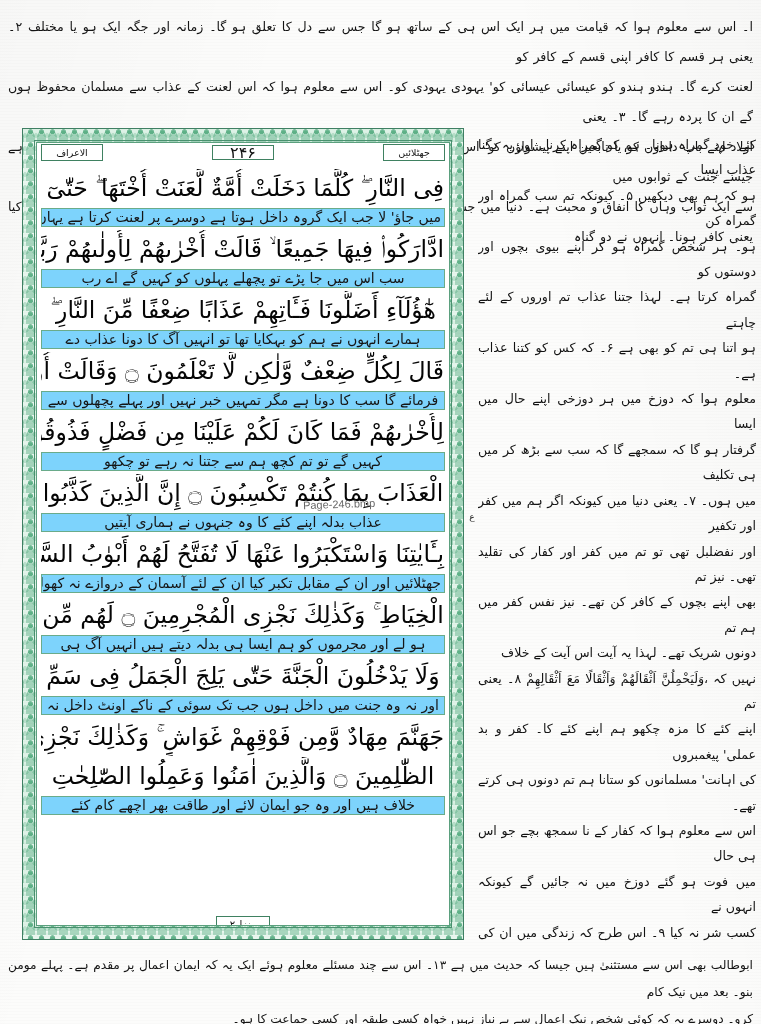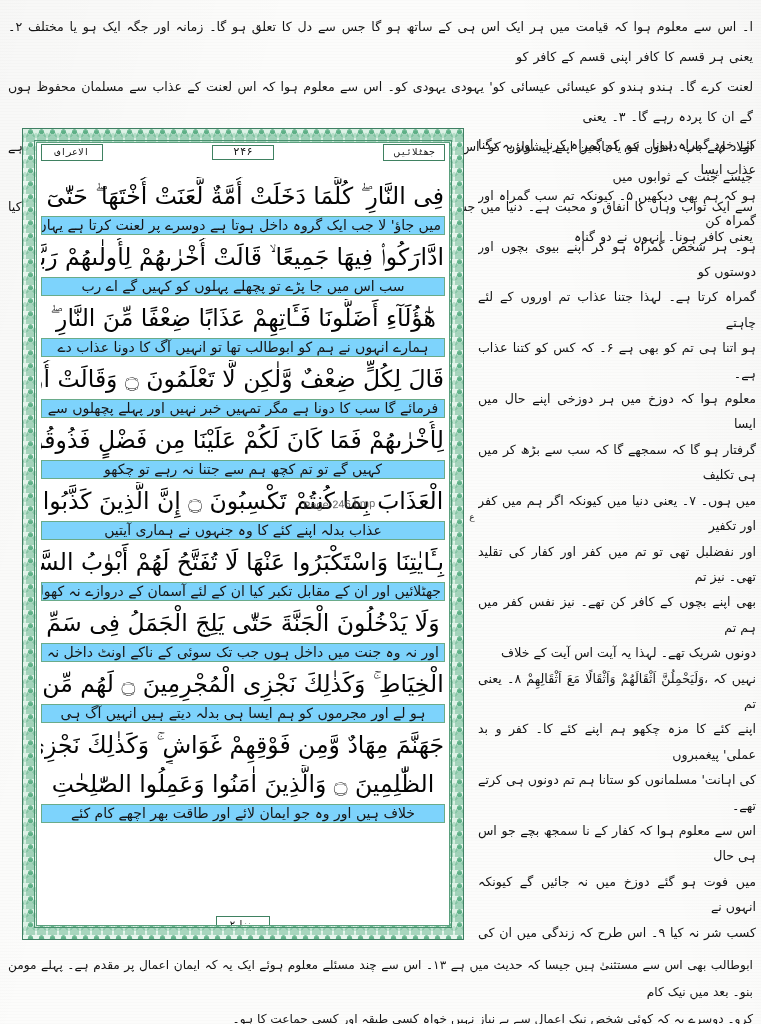--- a/index.html
+++ b/index.html
@@ -110,37 +110,36 @@
     border:1px solid #5ba07e;
     padding:3px 4px 0 4px;
     overflow:hidden;
     z-index:2;
   }
 
   
   .frame-header{
     position:relative;
     height:22px;
-    margin:-5px -6px 14px -6px;
+    margin:-5px -6px 6px -6px;
     display:flex; align-items:center; justify-content:space-between;
     padding:0 6px;
-    font-family:Liberation Mono, monospace;
   }
   .hdr-box{
     border:1px solid #3f8161;
     background:#ffffff;
     font-size:9.5px; line-height:13px;
     padding:1px 9px;
     color:#111;
     direction:rtl;
     white-space:nowrap;
     min-width:62px;
     text-align:center;
   }
-  .hdr-box.page-no{ font-size:11px; padding:0 13px; letter-spacing:1px; }
+  .hdr-box.page-no{ font-size:16px; padding:0 13px; letter-spacing:1px; }
 
   
   .ayat-block{ margin-bottom:1px; }
   .arabic-line{
     direction:rtl;
     text-align:center;
     font-family:"DejaVu Sans",sans-serif;
     font-size:23.5px;
     line-height:38px;
     color:#050505;
@@ -226,45 +225,45 @@
       <div class="ayat-block">
         <div class="arabic-line">فِى النَّارِ ۖ كُلَّمَا دَخَلَتْ أُمَّةٌ لَّعَنَتْ أُخْتَهَا ۖ حَتّٰىٓ إِذَا</div>
         <div class="urdu-line">میں جاؤ' لا جب ایک گروہ داخل ہوتا ہے دوسرے پر لعنت کرتا ہے یہاں تک کہ جب</div>
       </div>
       <div class="ayat-block">
         <div class="arabic-line">ادَّارَكُوا۟ فِيهَا جَمِيعًا ۙ قَالَتْ أُخْرٰىهُمْ لِأُولٰىهُمْ رَبَّنَا</div>
         <div class="urdu-line">سب اس میں جا پڑے تو پچھلے پہلوں کو کہیں گے اے رب</div>
       </div>
       <div class="ayat-block">
         <div class="arabic-line">هٰٓؤُلَآءِ أَضَلُّونَا فَـَٔاتِهِمْ عَذَابًا ضِعْفًا مِّنَ النَّارِ ۖ</div>
-        <div class="urdu-line">ہمارے انہوں نے ہم کو ابوطالب تھا تو انہیں آگ کا دونا عذاب دے</div>
+        <div class="urdu-line">ہمارے انہوں نے ہم کو بہکایا تھا تو انہیں آگ کا دونا عذاب دے</div>
       </div>
       <div class="ayat-block">
         <div class="arabic-line">قَالَ لِكُلٍّ ضِعْفٌ وَّلٰكِن لَّا تَعْلَمُونَ ۝ وَقَالَتْ أُولٰىهُمْ</div>
         <div class="urdu-line">فرمائے گا سب کا دونا ہے مگر تمہیں خبر نہیں اور پہلے پچھلوں سے</div>
       </div>
       <div class="ayat-block">
         <div class="arabic-line">لِأُخْرٰىهُمْ فَمَا كَانَ لَكُمْ عَلَيْنَا مِن فَضْلٍ فَذُوقُوا</div>
         <div class="urdu-line">کہیں گے تو تم کچھ ہم سے جتنا نہ رہے تو چکھو</div>
       </div>
       <div class="ayat-block">
         <div class="arabic-line">الْعَذَابَ بِمَا كُنتُمْ تَكْسِبُونَ ۝ إِنَّ الَّذِينَ كَذَّبُوا</div>
         <div class="urdu-line">عذاب بدلہ اپنے کئے کا وہ جنہوں نے ہماری آیتیں</div>
       </div>
       <div class="ayat-block">
         <div class="arabic-line">بِـَٔايٰتِنَا وَاسْتَكْبَرُوا عَنْهَا لَا تُفَتَّحُ لَهُمْ أَبْوٰبُ السَّمَآءِ</div>
         <div class="urdu-line">جھٹلائیں اور ان کے مقابل تکبر کیا ان کے لئے آسمان کے دروازے نہ کھولے جائیں گے</div>
       </div>
       <div class="ayat-block">
+        <div class="arabic-line">الْخِيَاطِ ۚ وَكَذٰلِكَ نَجْزِى الْمُجْرِمِينَ ۝ لَهُم مِّن</div>
+        <div class="urdu-line">ہو لے اور مجرموں کو ہم ایسا ہی بدلہ دیتے ہیں انہیں آگ ہی</div>
+      </div>
+      <div class="ayat-block">
         <div class="arabic-line">وَلَا يَدْخُلُونَ الْجَنَّةَ حَتّٰى يَلِجَ الْجَمَلُ فِى سَمِّ</div>
         <div class="urdu-line">اور نہ وہ جنت میں داخل ہوں جب تک سوئی کے ناکے اونٹ داخل نہ</div>
-      </div>
-      <div class="ayat-block">
-        <div class="arabic-line">الْخِيَاطِ ۚ وَكَذٰلِكَ نَجْزِى الْمُجْرِمِينَ ۝ لَهُم مِّن</div>
-        <div class="urdu-line">ہو لے اور مجرموں کو ہم ایسا ہی بدلہ دیتے ہیں انہیں آگ ہی</div>
       </div>
       <div class="ayat-block">
         <div class="arabic-line">جَهَنَّمَ مِهَادٌ وَّمِن فَوْقِهِمْ غَوَاشٍ ۚ وَكَذٰلِكَ نَجْزِى</div>
       </div>
       <div class="ayat-block">
         <div class="arabic-line">الظّٰلِمِينَ ۝ وَالَّذِينَ اٰمَنُوا وَعَمِلُوا الصّٰلِحٰتِ</div>
         <div class="urdu-line">خلاف ہیں اور وہ جو ایمان لائے اور طاقت بھر اچھے کام کئے</div>
       </div>
 
       <div class="frame-footer">

